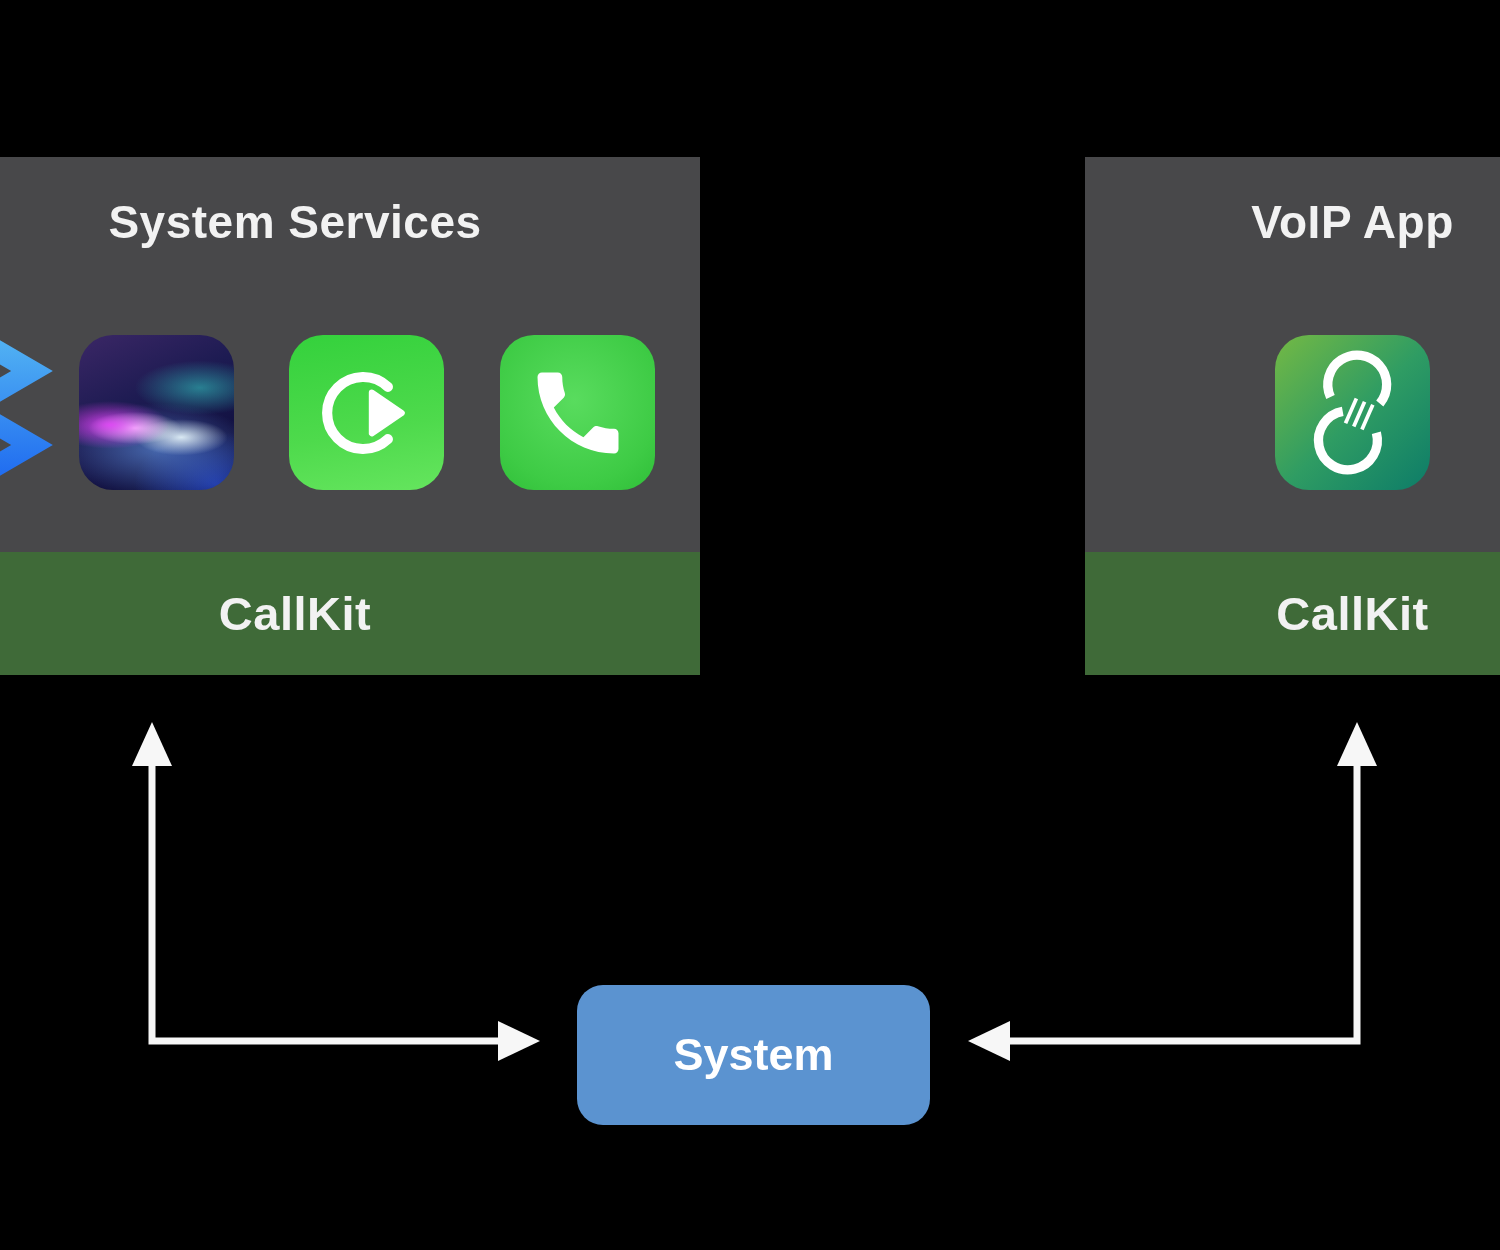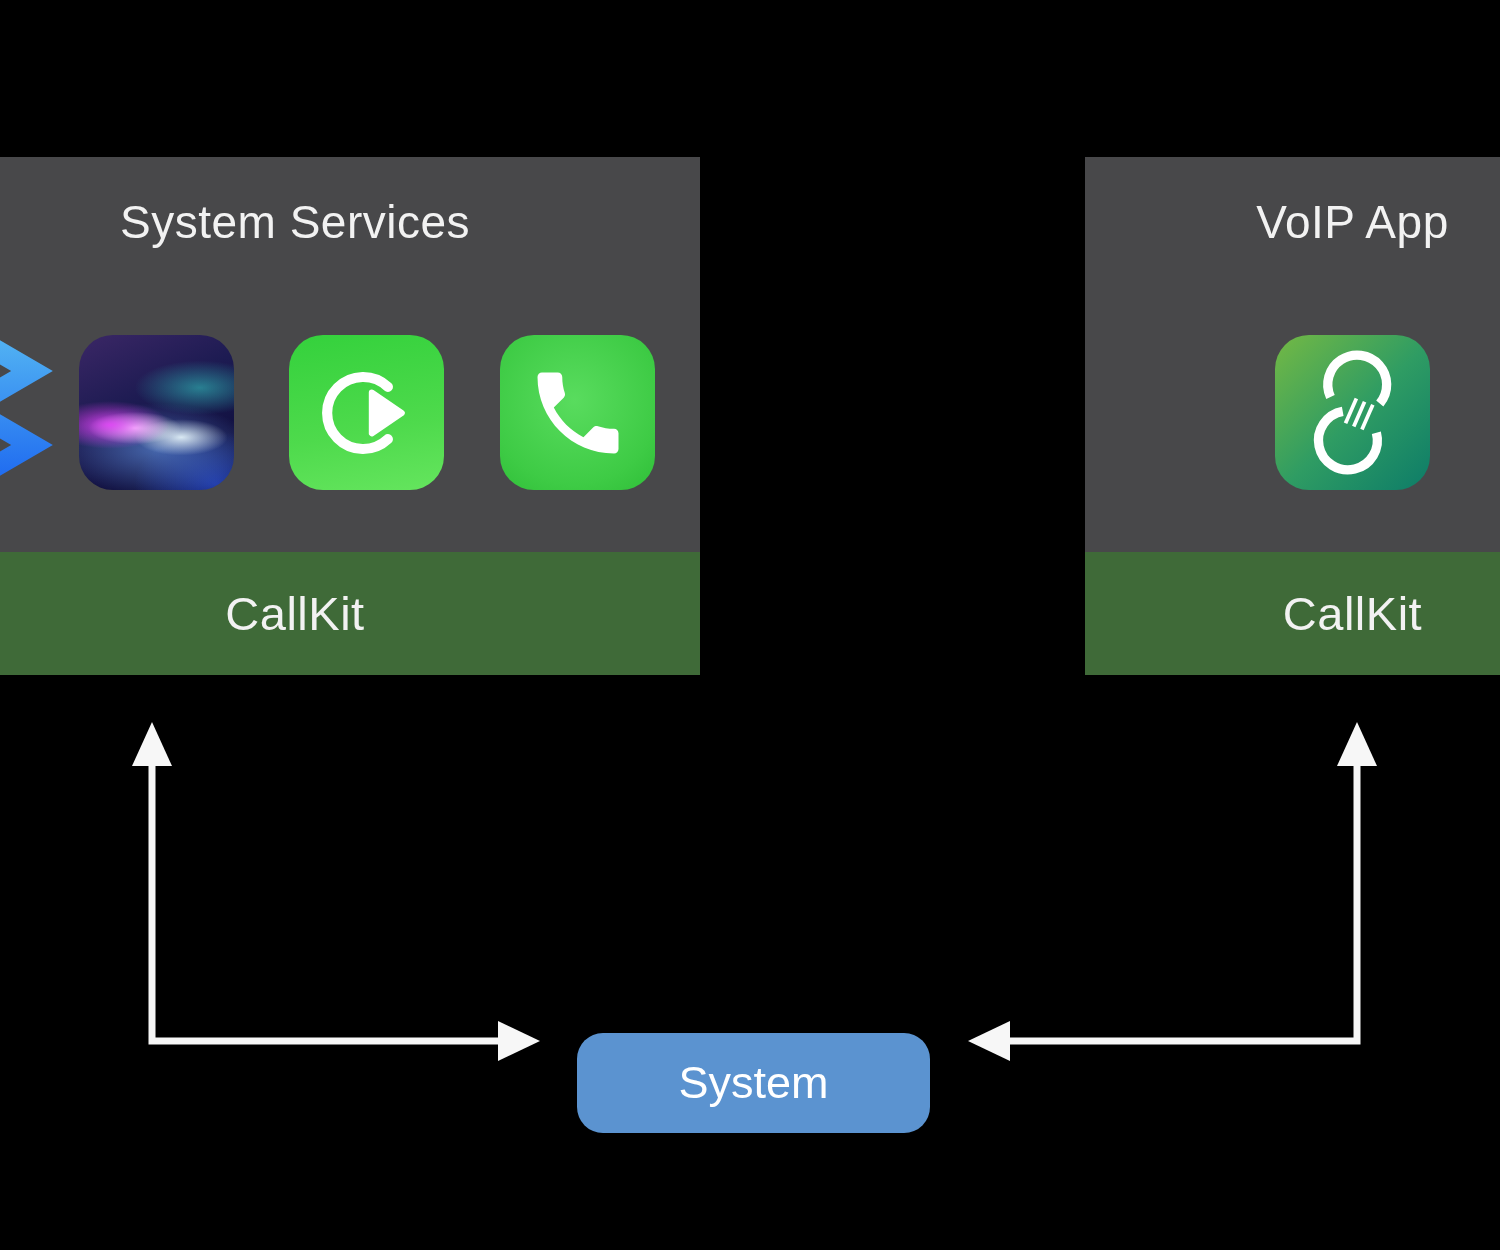--- a/index.html
+++ b/index.html
@@ -3,20 +3,21 @@
 <meta charset="utf-8">
 <style>
   html,body{margin:0;padding:0;background:#000;}
   .canvas{
     position:relative;
     width:1500px;height:1250px;
     background:var(--background,#000);
     overflow:hidden;
     font-family:"Liberation Sans", sans-serif;
     color:var(--text-white,#f2f2f2);
+    font-weight:bold;
   }
   
   .panel-gray{
     position:absolute;
     background:var(--panel-gray,#48484a);
   }
   .panel-bar{
     position:absolute;
     background:var(--callkit-green,#3f6a38);
     display:flex;align-items:center;justify-content:center;
@@ -60,25 +61,25 @@
     background:radial-gradient(circle at 48% 42%, #59dc5e 0%, #3ecb45 70%, #2fbe38 100%);
   }
   #voip-tile{
     left:1275px;
     background:linear-gradient(135deg,#74b944 0%,#2f9c63 52%,#0d7c68 100%);
   }
   
   #chevrons{position:absolute;left:0;top:330px;}
   
   #system-node{
-    position:absolute;left:577px;top:985px;width:353px;height:100px;
+    position:absolute;left:577px;top:985px;width:353px;height:140px;
     background:var(--system-blue,#5b93d0);
     border-radius:26px;
     display:flex;align-items:center;justify-content:center;
-    font-size:45px;color:#fff;margin-top:48px;
+    font-size:45px;color:#fff;
   }
   
   #arrows{position:absolute;left:0;top:0;pointer-events:none;}
 </style>
 </head>
 <body>
 
 <div class="canvas">
 
   <div class="panel-gray" id="left-gray"></div>

